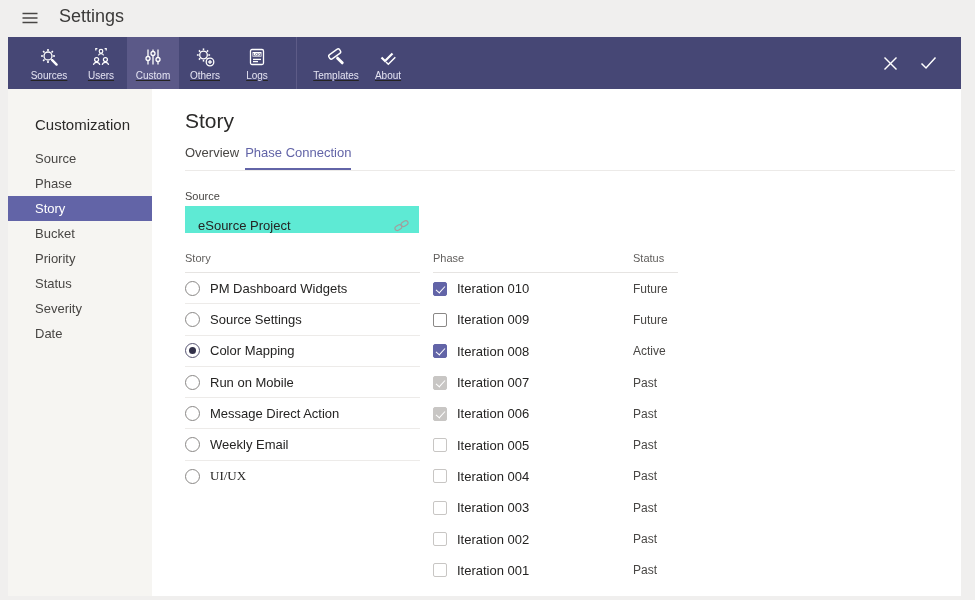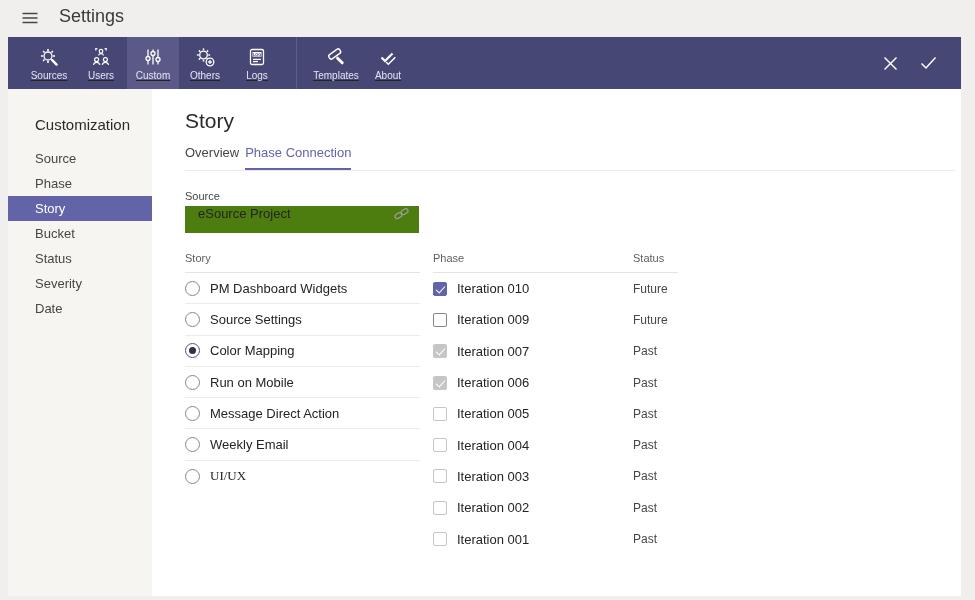--- a/index.html
+++ b/index.html
@@ -39,22 +39,22 @@
   
   .main { position:absolute; left:152px; top:89px; width:809px; height:507px; background:#ffffff; }
   .page-title { position:absolute; left:33px; top:20px; font-size:21px; color:#2b2a29; }
   .tabs { position:absolute; left:33px; top:56px; display:flex; gap:6px; }
   .tab { font-size:13px; color:#484644; line-height:15px; padding-bottom:8px;
          border-bottom:3px solid transparent; cursor:pointer; }
   .tab.active { color:#6264a7; font-weight:400; border-bottom-color:#6264a7; }
   .tabs-rule { position:absolute; left:33px; top:81px; width:770px; height:1px; background:#eceae8; }
 
   .field-label { position:absolute; left:33px; top:101px; font-size:11px; color:#484644; }
-  .source-box { position:absolute; left:33px; top:117px; width:234px; height:27px; background:#4d7c0f;
-                display:flex; align-items:flex-start; padding:0 10px 0 13px; cursor:pointer; }
+  .source-box { position:absolute; left:33px; top:117px; width:234px; height:27px; background:#5eead4;
+                display:flex; align-items:flex-end; padding:0 10px 0 13px; cursor:pointer; }
   .source-value { flex:1; font-size:13px; color:#252423; }
 
   .story-col { position:absolute; left:33px; top:155px; width:235px; }
   .phase-col { position:absolute; left:281px; top:155px; width:245px; }
   .col-header { height:29px; padding-top:8px; font-size:11px; color:#605e5c;
                 border-bottom:1px solid #e6e4e2; position:relative; }
   .status-header { position:absolute; left:200px; top:8px; }
 
   .story-row { height:31.3px; display:flex; align-items:center; gap:10px;
                border-bottom:1px solid #edebe9; cursor:pointer; }
@@ -222,20 +222,21 @@
 </div>
 <div class="notch"></div>
 
 <div class="sidebar">
   <div class="sb-title">Customization</div>
   <div class="sb-list">
     <div class="sb-item">Source</div>
     <div class="sb-item">Phase</div>
     <div class="sb-item selected">Story</div>
     <div class="sb-item">Bucket</div>
+    <div class="sb-item">Priority</div>
     <div class="sb-item">Status</div>
     <div class="sb-item">Severity</div>
     <div class="sb-item">Date</div>
   </div>
 </div>
 
 <div class="main">
   <div class="page-title">Story</div>
 
   <div class="tabs">
@@ -295,20 +296,25 @@
     <div class="phase-row checked">
       <span class="checkbox"></span>
       <span class="row-label">Iteration 010</span>
       <span class="status">Future</span>
     </div>
     <div class="phase-row">
       <span class="checkbox"></span>
       <span class="row-label">Iteration 009</span>
       <span class="status">Future</span>
     </div>
+    <div class="phase-row checked">
+      <span class="checkbox"></span>
+      <span class="row-label">Iteration 008</span>
+      <span class="status">Active</span>
+    </div>
     <div class="phase-row checked disabled">
       <span class="checkbox"></span>
       <span class="row-label">Iteration 007</span>
       <span class="status">Past</span>
     </div>
     <div class="phase-row checked disabled">
       <span class="checkbox"></span>
       <span class="row-label">Iteration 006</span>
       <span class="status">Past</span>
     </div>

